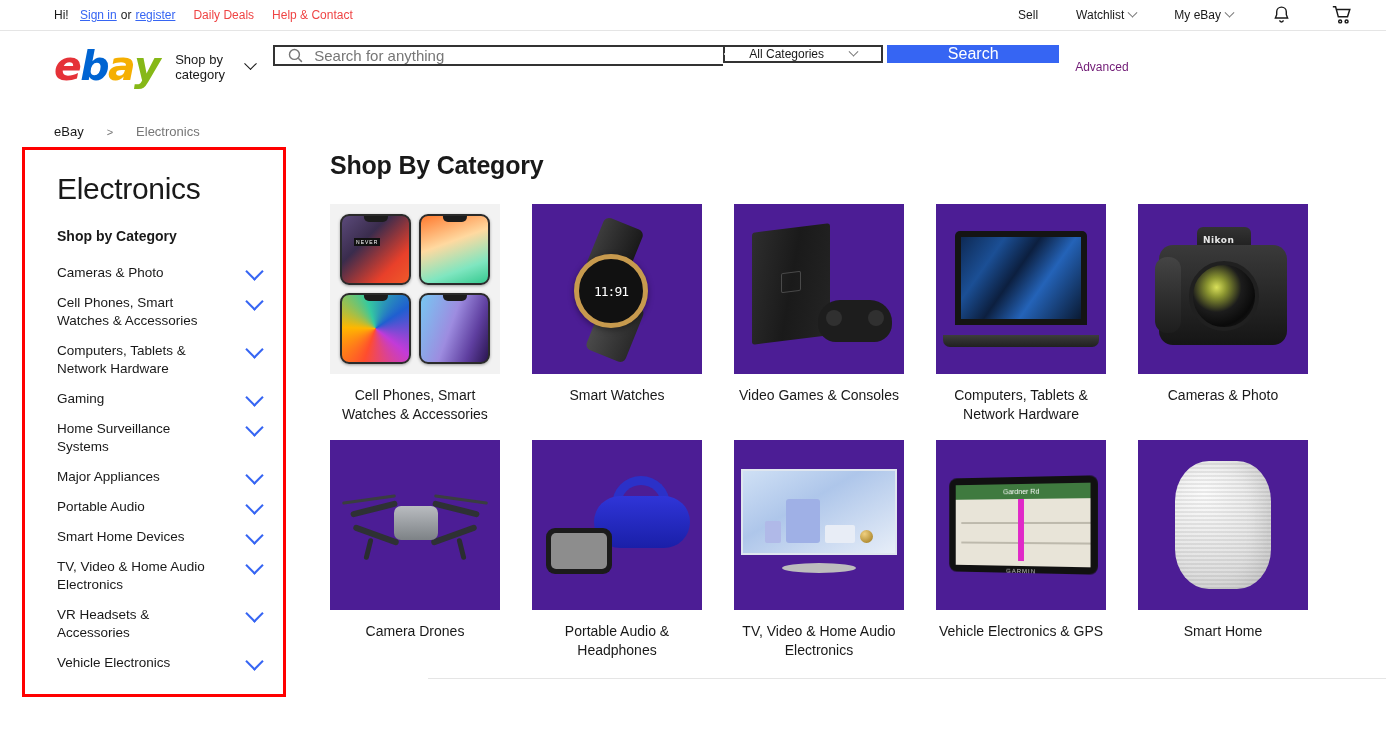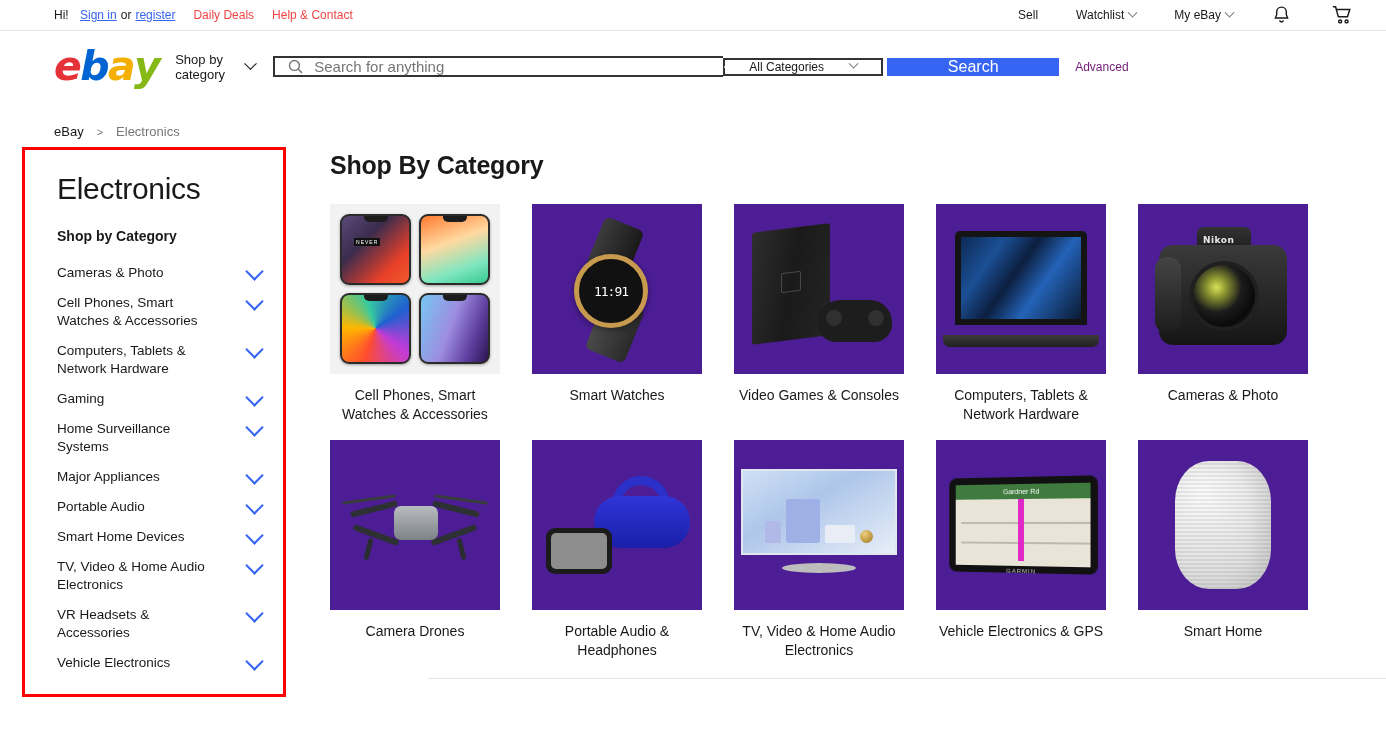--- a/index.html
+++ b/index.html
@@ -101,21 +101,21 @@
   .chev-md {
     display: inline-block;
     width: 9px; height: 9px;
     border-right: 1.4px solid #191919;
     border-bottom: 1.4px solid #191919;
     transform: rotate(45deg) translate(-2px,-2px);
   }
 
   .searchwrap {
     display: flex;
-    align-items: center;
+    align-items: flex-start;
     height: 43px;
     flex: 1;
     max-width: 786px;
   }
   .search-box {
     flex: 1;
     border: 2px solid #333;
     border-right: none;
     display: flex;
     align-items: center;
@@ -177,21 +177,21 @@
     white-space: nowrap;
     text-align: right;
   }
 
   
   .breadcrumb {
     padding: 22px 0 0 54px;
     font-size: 13px;
     display: flex;
     align-items: center;
-    gap: 13px;
+    gap: 23px;
   }
   .bc-link { color: #191919; text-decoration: none; cursor: pointer; }
   .bc-sep { color: #767676; font-size: 11px; }
   .bc-current { color: #767676; }
 
   
   .page { display: flex; padding-left: 22px; }
 
   
   .sidebar {

